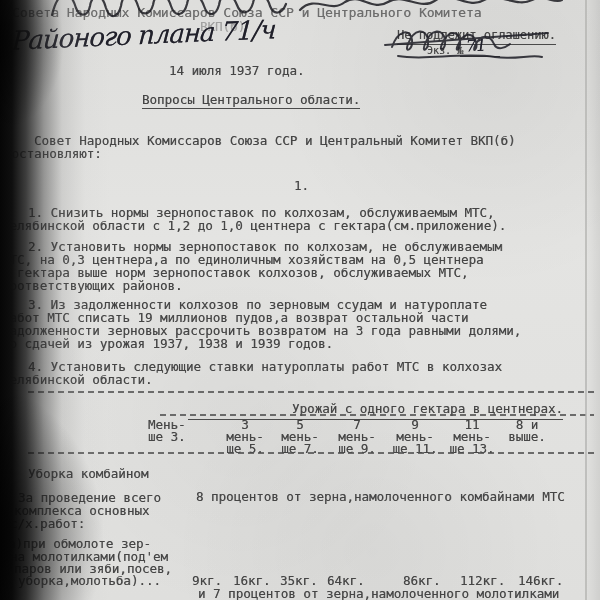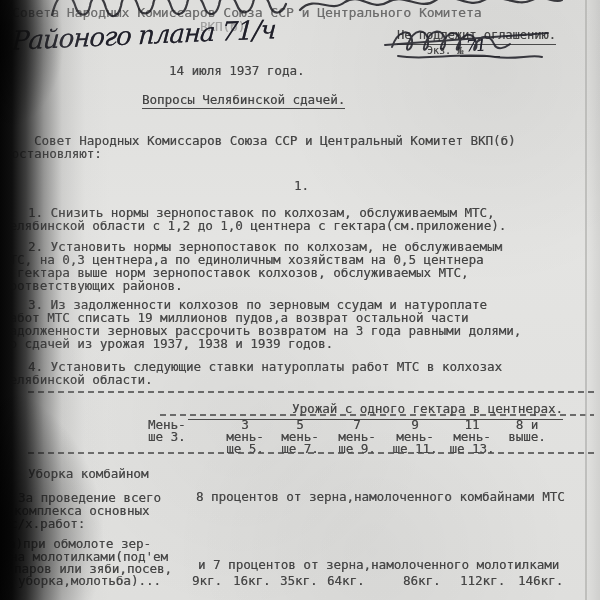--- a/index.html
+++ b/index.html
@@ -81,21 +81,21 @@
   <div class="t faded frag" style="left:186px;top:20px;">ВКП(б)</div>
 
   <div class="t u" style="left:397px;top:29px;font-size:12px;">Не подлежит оглашению.</div>
   <div class="t" style="left:427px;top:44px;font-size:10px;">Экз. №</div>
   <div class="hand hand-copy">71</div>
   <div class="copy-underline"></div>
 
   <div class="hand hand-note">Районого плана 71/ч</div>
 
   <div class="t" style="left:158px;top:64px;margin-left:11px;">14 июля 1937 года.</div>
-  <div class="t u" style="left:142px;top:93px;">Вопросы Челябинской сдачей.</div>
+  <div class="t u" style="left:142px;top:93px;">Вопросы Центрального области.</div>
 
   <div class="t" style="left:34px;top:134px;">Совет Народных Комиссаров Союза ССР и Центральный Комитет ВКП(б)</div>
   <div class="t" style="left:4px;top:147px;">постановляют:</div>
 
   <div class="t" style="left:294px;top:179px;">1.</div>
 
   <div class="t" style="left:28px;top:206px;">1. Снизить нормы зернопоставок по колхозам, обслуживаемым МТС,</div>
   <div class="t" style="left:2px;top:219px;">Челябинской области с 1,2 до 1,0 центнера с гектара(см.приложение).</div>
 
   <div class="t" style="left:28px;top:240px;">2. Установить нормы зернопоставок по колхозам, не обслуживаемым</div>
@@ -152,21 +152,21 @@
   <div class="t" style="left:18px;top:574px;">уборка,молотьба)...</div>
 
   <div class="t val" style="left:192px;">9кг.</div>
   <div class="t val" style="left:233px;">16кг.</div>
   <div class="t val" style="left:280px;">35кг.</div>
   <div class="t val" style="left:327px;">64кг.</div>
   <div class="t val" style="left:403px;">86кг.</div>
   <div class="t val" style="left:460px;">112кг.</div>
   <div class="t val" style="left:518px;">146кг.</div>
 
-  <div class="t" style="left:198px;top:558px;">и 7 процентов от зерна,намолоченного молотилками</div>
+  <div class="t" style="left:198px;top:587px;">и 7 процентов от зерна,намолоченного молотилками</div>
 
   <svg id="ink" width="600" height="600" viewBox="0 0 600 600">
     <g fill="none" stroke="#1c1c22" stroke-width="2.2" stroke-linecap="round" opacity="0.85">
       <path d="M52,15 C58,-10 70,-12 76,8 C80,18 88,16 90,6 C92,-6 102,-8 106,8 C110,20 118,18 121,6
            C123,-8 133,-10 138,6 C141,16 150,16 153,5 C155,-8 166,-10 171,6 C175,18 184,16 187,4
            C189,-8 199,-8 204,6 C208,18 216,16 219,5 C221,-8 231,-10 237,5 C241,16 250,14 253,3
            C255,-8 266,-8 270,6 C274,16 282,14 286,4"></path>
       <path d="M300,10 C315,-6 330,14 345,2 C360,-8 372,12 388,2 C404,-8 420,12 436,0
            C452,-10 468,10 484,0 C500,-8 516,8 532,0 C544,-6 554,4 562,0"></path>
     </g>

